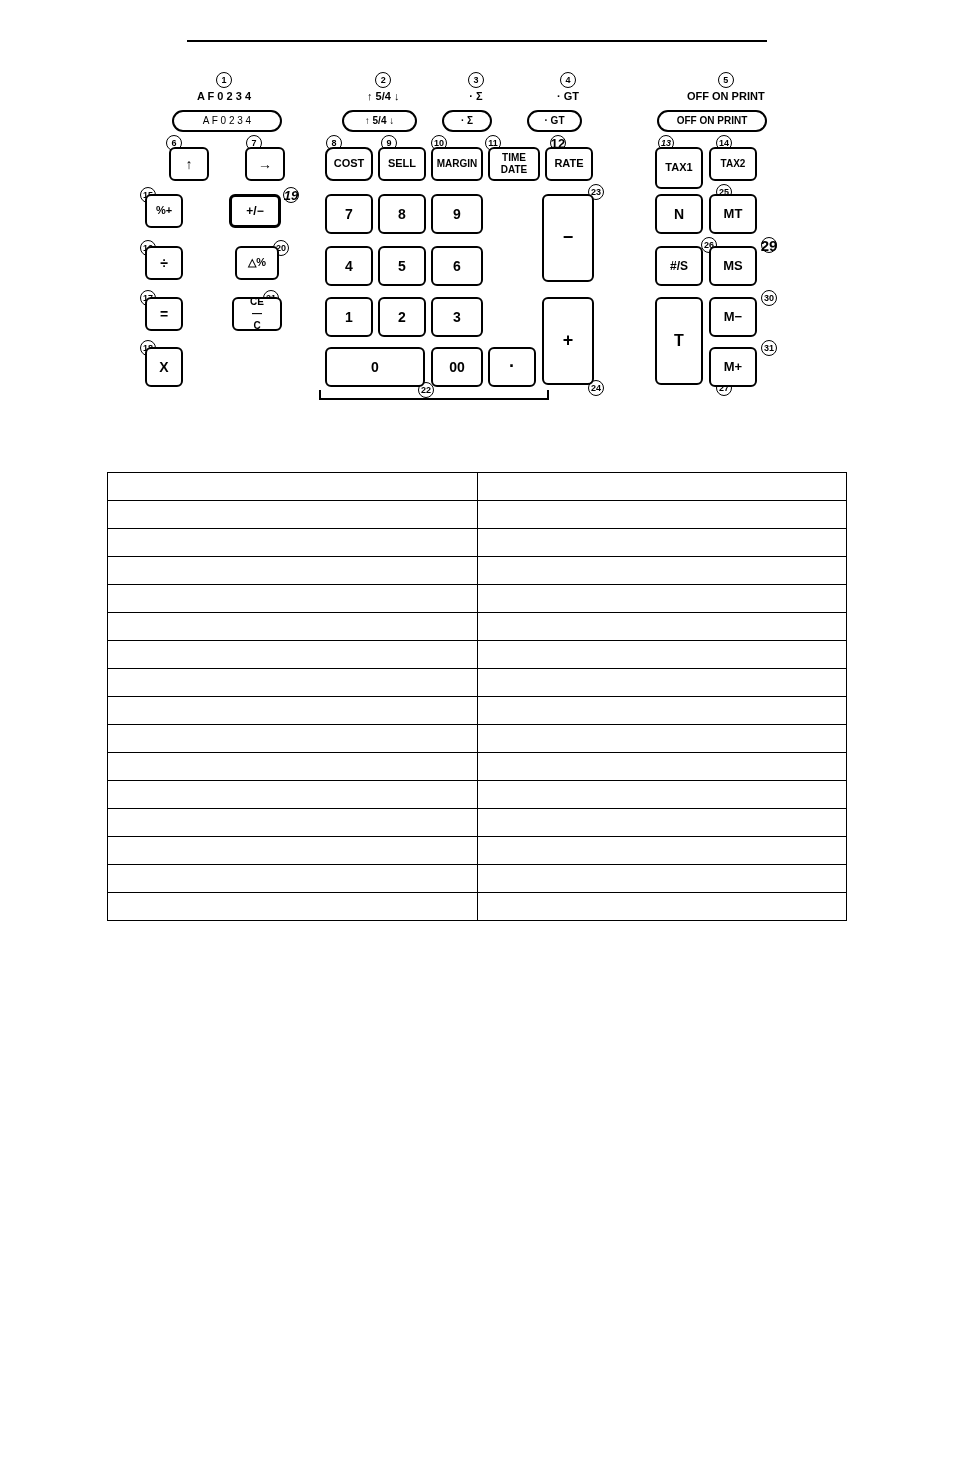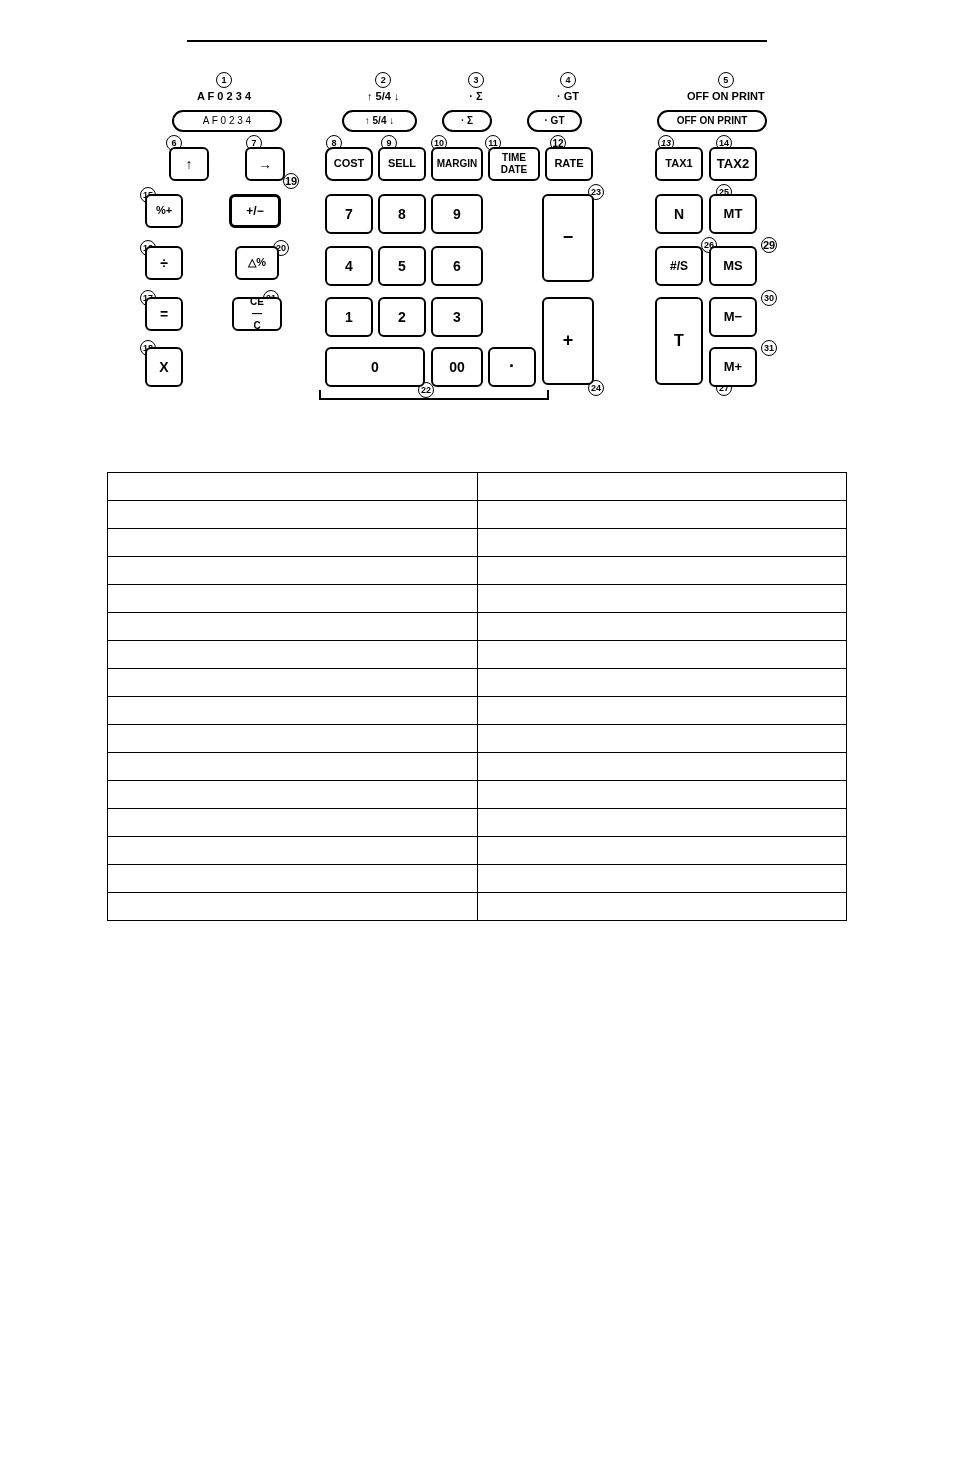--- a/index.html
+++ b/index.html
@@ -128,21 +128,21 @@
   <div class="key-btn rounded" style="left:560px; top:38px; width:110px; height:22px; font-size:10px;">
     <span>OFF ON PRINT</span>
   </div>
 
   <span style="position:absolute; left:68px; top:63px; font-size:9px;" class="circled">6</span>
   <span style="position:absolute; left:148px; top:63px; font-size:9px;" class="circled">7</span>
   <span style="position:absolute; left:228px; top:63px; font-size:9px;" class="circled">8</span>
   <span style="position:absolute; left:283px; top:63px; font-size:9px;" class="circled">9</span>
   <span style="position:absolute; left:333px; top:63px; font-size:9px;" class="circled">10</span>
   <span style="position:absolute; left:387px; top:63px; font-size:9px;text-align:right;" class="circled">11</span>
-  <span style="position:absolute; left:452px; top:63px; font-size:10px;" class="circled">12</span>
+  <span style="position:absolute; left:452px; top:63px; font-size:13px;" class="circled">12</span>
   <span style="position:absolute; left:560px; top:63px; font-size:9px;font-style:italic;" class="circled">13</span>
   <span style="position:absolute; left:618px; top:63px; font-size:9px;" class="circled">14</span>
 
   <div class="key-btn" style="left:72px; top:75px; width:40px; height:34px; font-size:14px;">
     <span>↑</span>
   </div>
   <div class="key-btn" style="left:148px; top:75px; width:40px; height:34px; font-size:14px;">
     <span>→</span>
   </div>
   <div class="key-btn" style="left:228px; top:75px; width:48px; height:34px;border-radius:8px;">
@@ -153,29 +153,29 @@
   </div>
   <div class="key-btn" style="left:334px; top:75px; width:52px; height:34px; font-size:10px;">
     <span>MARGIN</span>
   </div>
   <div class="key-btn" style="left:391px; top:75px; width:52px; height:34px; font-size:10px;">
     <span>TIME<br>DATE</span>
   </div>
   <div class="key-btn" style="left:448px; top:75px; width:48px; height:34px; font-size:11px;">
     <span>RATE</span>
   </div>
-  <div class="key-btn" style="left:558px; top:75px; width:48px; height:34px; font-size:11px;">
+  <div class="key-btn" style="left:558px; top:75px; width:48px; height:42px; font-size:11px;">
     <span>TAX1</span>
   </div>
-  <div class="key-btn" style="left:612px; top:75px; width:48px; height:34px; font-size:13px;">
+  <div class="key-btn" style="left:612px; top:75px; width:48px; height:34px; font-size:10px;">
     <span>TAX2</span>
   </div>
 
   <span style="position:absolute; left:42px; top:115px; font-size:9px;" class="circled">15</span>
-  <span style="position:absolute; left:185px; top:101px; font-size:11px;" class="circled">19</span>
+  <span style="position:absolute; left:185px; top:115px; font-size:13px;font-style:italic;" class="circled">19</span>
   <span style="position:absolute; left:490px; top:112px; font-size:9px;" class="circled">23</span>
   <span style="position:absolute; left:618px; top:112px; font-size:9px;" class="circled">25</span>
 
   <div class="key-btn" style="left:48px; top:122px; width:38px; height:34px; font-size:11px;">
     <span>%+<br><span style="text-decoration:overline; font-size:9px;">  </span></span>
   </div>
   <div class="key-btn" style="left:132px; top:122px; width:52px; height:34px; font-size:12px; border-width:3px;">
     <span>+/−</span>
   </div>
   <div class="key-btn" style="left:228px; top:122px; width:48px; height:40px; font-size:14px;">
@@ -194,21 +194,21 @@
   <div class="key-btn" style="left:558px; top:122px; width:48px; height:40px; font-size:14px;">
     <span>N</span>
   </div>
   <div class="key-btn" style="left:612px; top:122px; width:48px; height:40px; font-size:13px;">
     <span>MT</span>
   </div>
 
   <span style="position:absolute; left:42px; top:168px; font-size:9px;" class="circled">16</span>
   <span style="position:absolute; left:175px; top:168px; font-size:9px;" class="circled">20</span>
   <span style="position:absolute; left:603px; top:165px; font-size:9px;" class="circled">26</span>
-  <span style="position:absolute; left:663px; top:165px; font-size:11px;" class="circled">29</span>
+  <span style="position:absolute; left:663px; top:165px; font-size:15px;" class="circled">29</span>
 
   <div class="key-btn" style="left:48px; top:174px; width:38px; height:34px; font-size:14px;">
     <span>÷</span>
   </div>
   <div class="key-btn" style="left:138px; top:174px; width:44px; height:34px; font-size:11px;">
     <span>△%</span>
   </div>
   <div class="key-btn" style="left:228px; top:174px; width:48px; height:40px; font-size:14px;">
     <span>4</span>
   </div>

